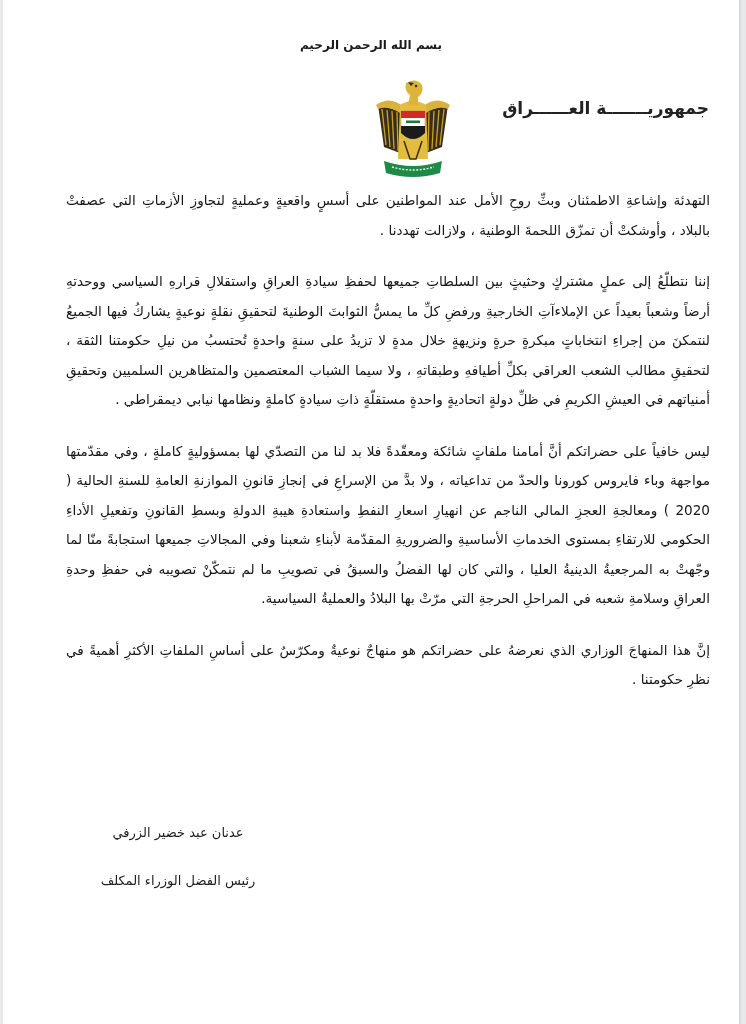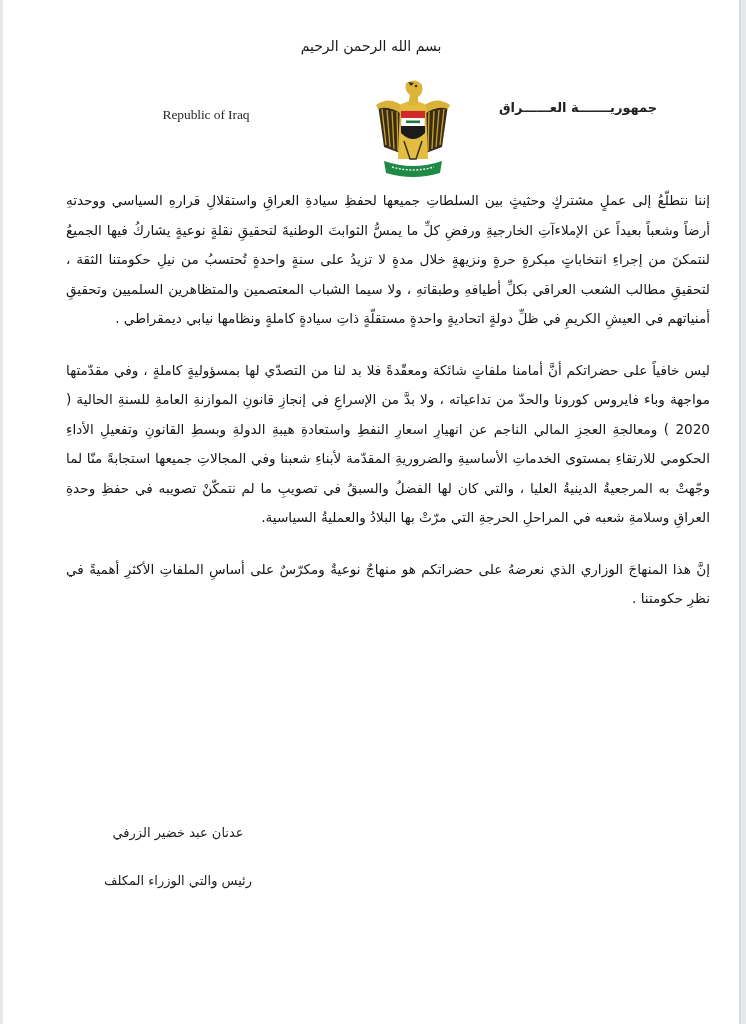--- a/index.html
+++ b/index.html
@@ -22,22 +22,22 @@
     height: 1024px;
     background: #ffffff;
     border-right: 2px solid #d8dbde;
   }
   .basmala {
     position: absolute;
     top: 38px;
     left: 0;
     width: 736px;
     text-align: center;
-    font-size: 14px;
-    font-weight: normal;
+    font-size: 12px;
+    font-weight: bold;
     color: #1a1a1a;
     direction: rtl;
   }
   .en-header {
     position: absolute;
     left: 108px;
     top: 103px;
     width: 190px;
     text-align: center;
     font-family: "Liberation Serif", serif;
@@ -45,22 +45,22 @@
     color: #2a2a2a;
     line-height: 24px;
     letter-spacing: -0.1px;
   }
   .ar-header {
     position: absolute;
     right: 30px;
     top: 98px;
     width: 210px;
     direction: rtl;
-    text-align: left;
-    font-size: 13px;
+    text-align: right;
+    font-size: 17px;
     color: #222;
     line-height: 20px;
   }
   .emblem {
     position: absolute;
     left: 367px;
     top: 75px;
     width: 86px;
     height: 104px;
   }
@@ -96,21 +96,20 @@
   }
 </style>
 </head>
 <body>
 
 <div class="page">
 
   <div class="basmala">بسم الله الرحمن الرحيم</div>
 
   <div class="en-header">
-    <div>Republic of Iraq</div>
   </div>
 
   <div class="emblem">
     <svg width="86" height="104" viewBox="0 0 86 104">
 
       <path d="M8 30 L30 36 L30 78 L14 72 Z" fill="#3a2e1a"></path>
       <path d="M78 30 L56 36 L56 78 L72 72 Z" fill="#3a2e1a"></path>
 
       <g stroke="#c9a227" stroke-width="1.3">
         <line x1="12" y1="34" x2="16" y2="70"></line>
@@ -142,23 +141,24 @@
       <path d="M14 86 Q43 96 72 86 L70 98 Q43 106 16 98 Z" fill="#1f8a46"></path>
       <path d="M22 92 Q43 98 64 92" fill="none" stroke="#e8f2ea" stroke-width="1.4" stroke-dasharray="2 1.5"></path>
     </svg>
   </div>
 
   <div class="ar-header">
     <div style="font-weight:bold;">جمهوريـــــــة العــــــراق</div>
   </div>
 
   <div class="body-text">
+    <p>التهدئة وإشاعةِ الاطمئنان وبثِّ روحِ الأمل عند المواطنين على أسسٍ واقعيةٍ وعمليةٍ لتجاوزِ الأزماتِ التي عصفتْ بالبلاد ، وأوشكتْ أن تمزّق اللحمةَ الوطنية ، ولازالت تهددنا .</p>
     <p>إننا نتطلّعُ إلى عملٍ مشتركٍ وحثيثٍ بين السلطاتِ جميعها لحفظِ سيادةِ العراقِ واستقلالِ قرارهِ السياسي ووحدتهِ أرضاً وشعباً بعيداً عن الإملاءآتِ الخارجيةِ ورفضِ كلِّ ما يمسُّ الثوابتَ الوطنيةَ لتحقيقِ نقلةٍ نوعيةٍ يشاركُ فيها الجميعُ لنتمكنَ من إجراءِ انتخاباتٍ مبكرةٍ حرةٍ ونزيهةٍ خلال مدةٍ لا تزيدُ على سنةٍ واحدةٍ تُحتسبُ من نيلِ حكومتنا الثقة ، لتحقيقِ مطالب الشعب العراقي بكلِّ أطيافهِ وطبقاتهِ ، ولا سيما الشباب المعتصمين والمتظاهرين السلميين وتحقيقِ أمنياتهم في العيشِ الكريمِ في ظلِّ دولةٍ اتحاديةٍ واحدةٍ مستقلّةٍ ذاتِ سيادةٍ كاملةٍ ونظامها نيابي ديمقراطي .</p>
     <p>ليس خافياً على حضراتكم أنَّ أمامنا ملفاتٍ شائكة ومعقّدةً فلا بد لنا من التصدّي لها بمسؤوليةٍ كاملةٍ ، وفي مقدّمتها مواجهة وباء فايروس كورونا والحدّ من تداعياته ، ولا بدَّ من الإسراعِ في إنجازِ قانونِ الموازنةِ العامةِ للسنةِ الحالية ( 2020 ) ومعالجةِ العجزِ المالي الناجم عن انهيارِ اسعارِ النفطِ واستعادةِ هيبةِ الدولةِ وبسطِ القانونِ وتفعيلِ الأداءِ الحكومي للارتقاءِ بمستوى الخدماتِ الأساسيةِ والضروريةِ المقدّمة لأبناءِ شعبنا وفي المجالاتِ جميعها استجابةً منّا لما وجّهتْ به المرجعيةُ الدينيةُ العليا ، والتي كان لها الفضلُ والسبقُ في تصويبِ ما لم نتمكّنْ تصويبه في حفظِ وحدةِ العراقِ وسلامةِ شعبه في المراحلِ الحرجةِ التي مرّتْ بها البلادُ والعمليةُ السياسية.</p>
     <p>إنَّ هذا المنهاجَ الوزاري الذي نعرضهُ على حضراتكم هو منهاجٌ نوعيةٌ ومكرّسٌ على أساسِ الملفاتِ الأكثرِ أهميةً في نظرِ حكومتنا .</p>
   </div>
 
   <div class="signature">
     <div>عدنان عبد خضير الزرفي</div>
-    <div>رئيس والتي الوزراء المكلف</div>
+    <div>رئيس الفضل الوزراء المكلف</div>
   </div>
 
 </div>
 
 </body></html>

